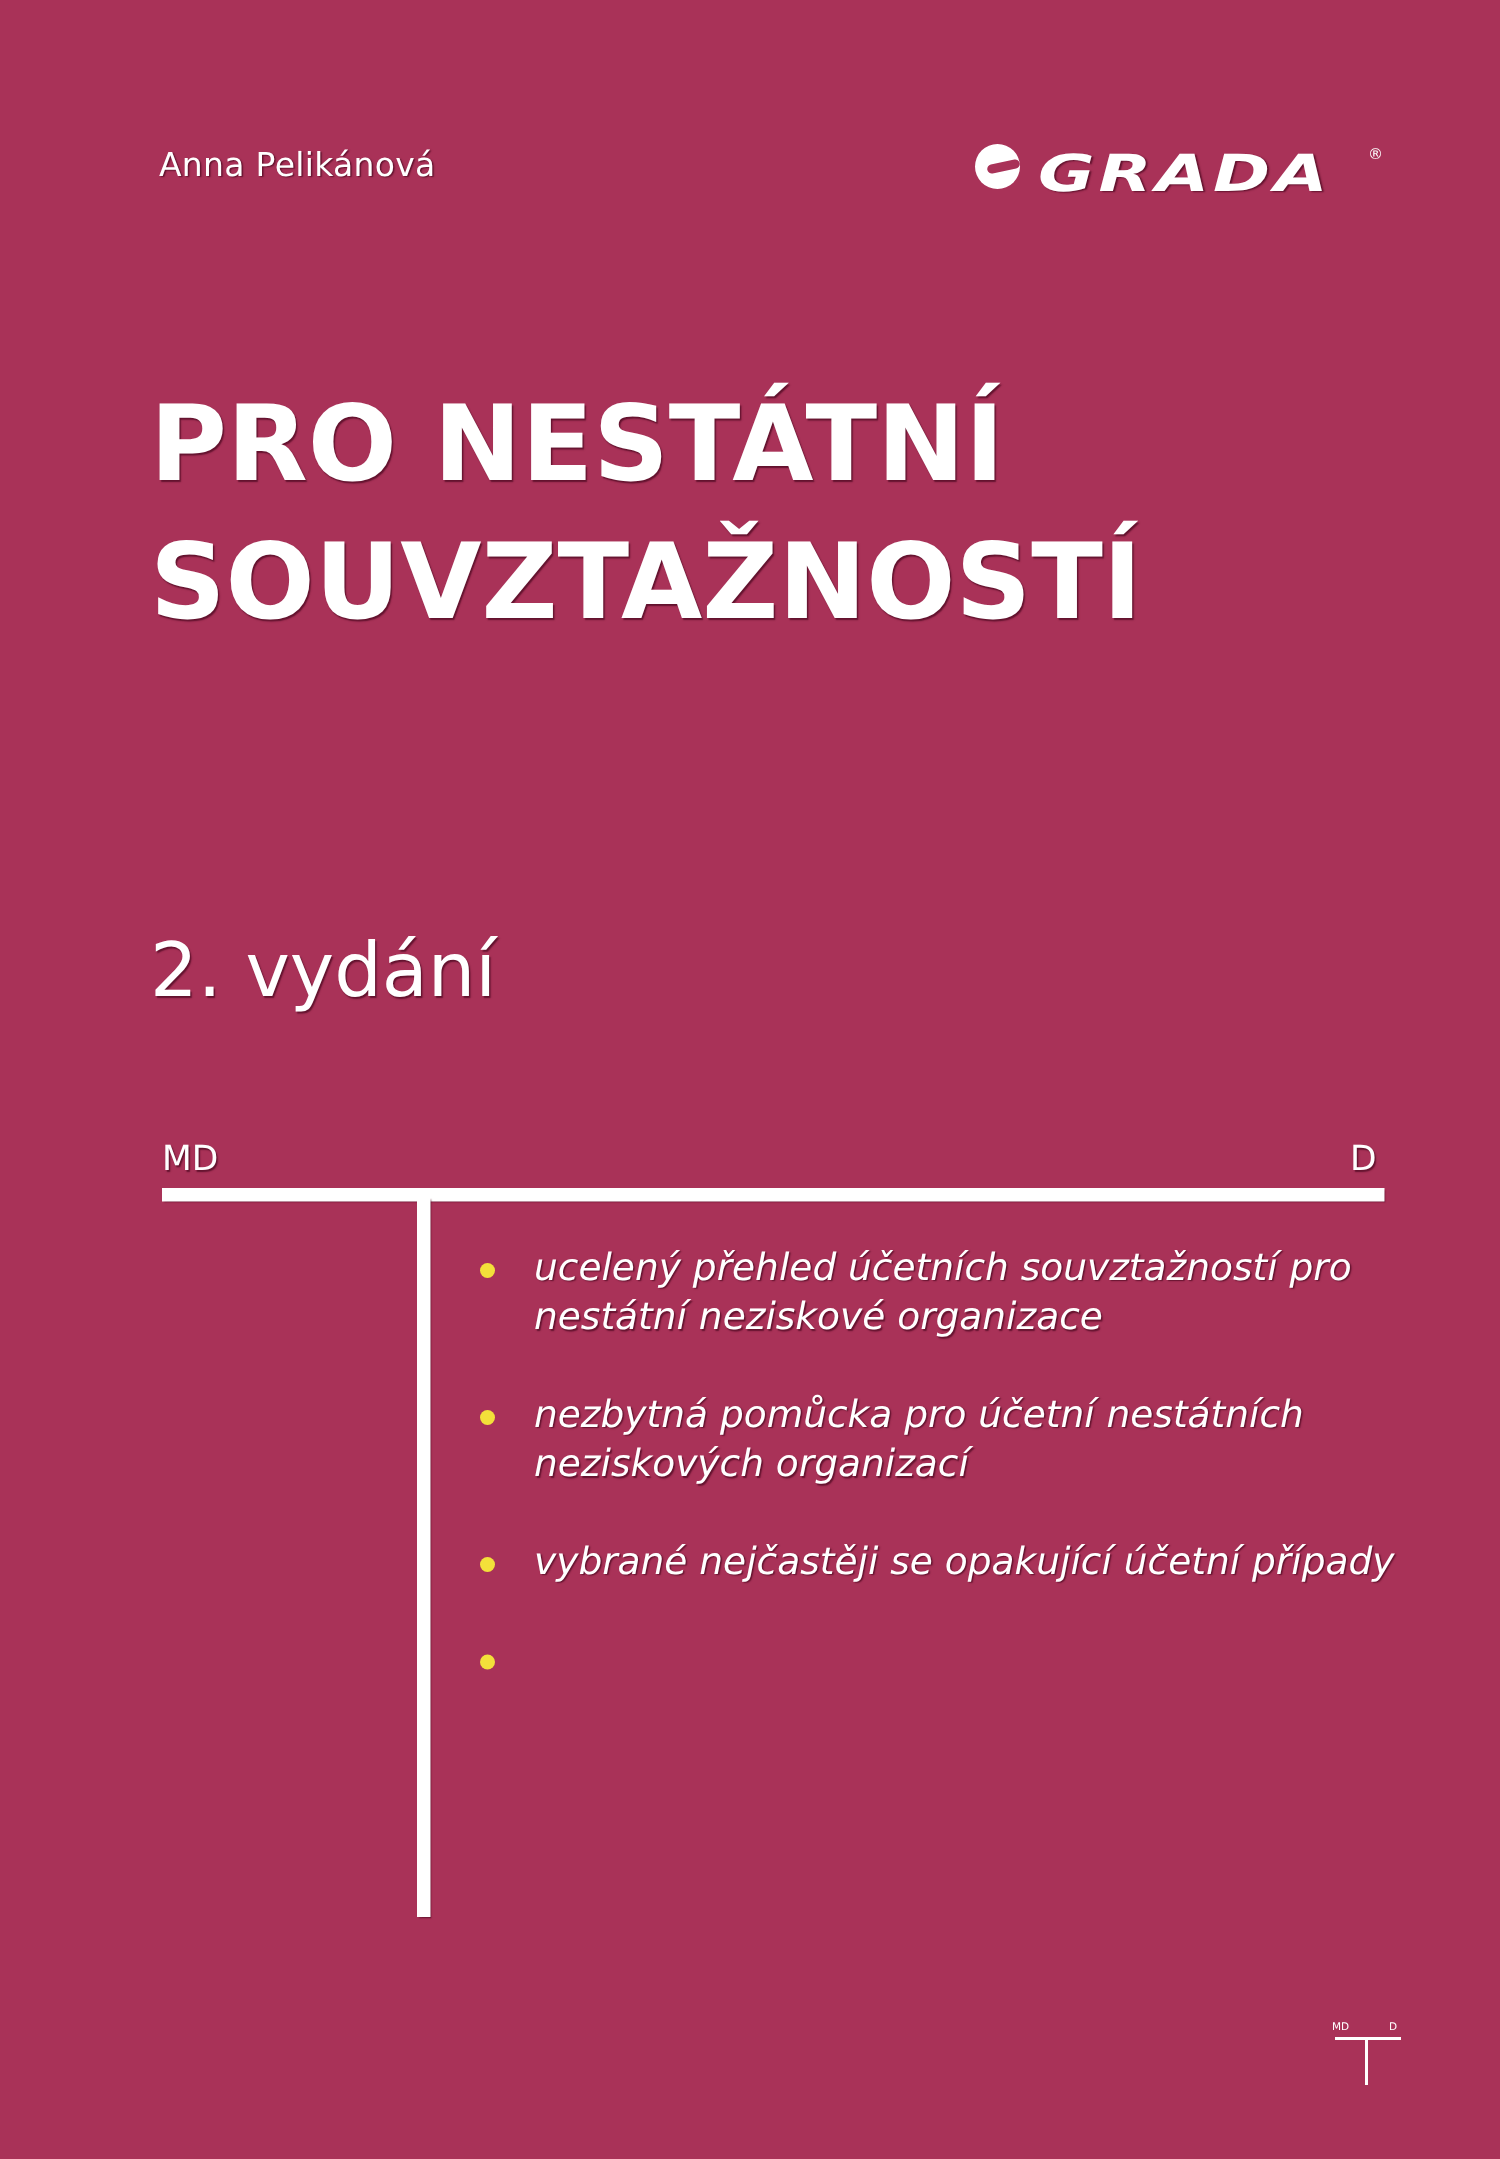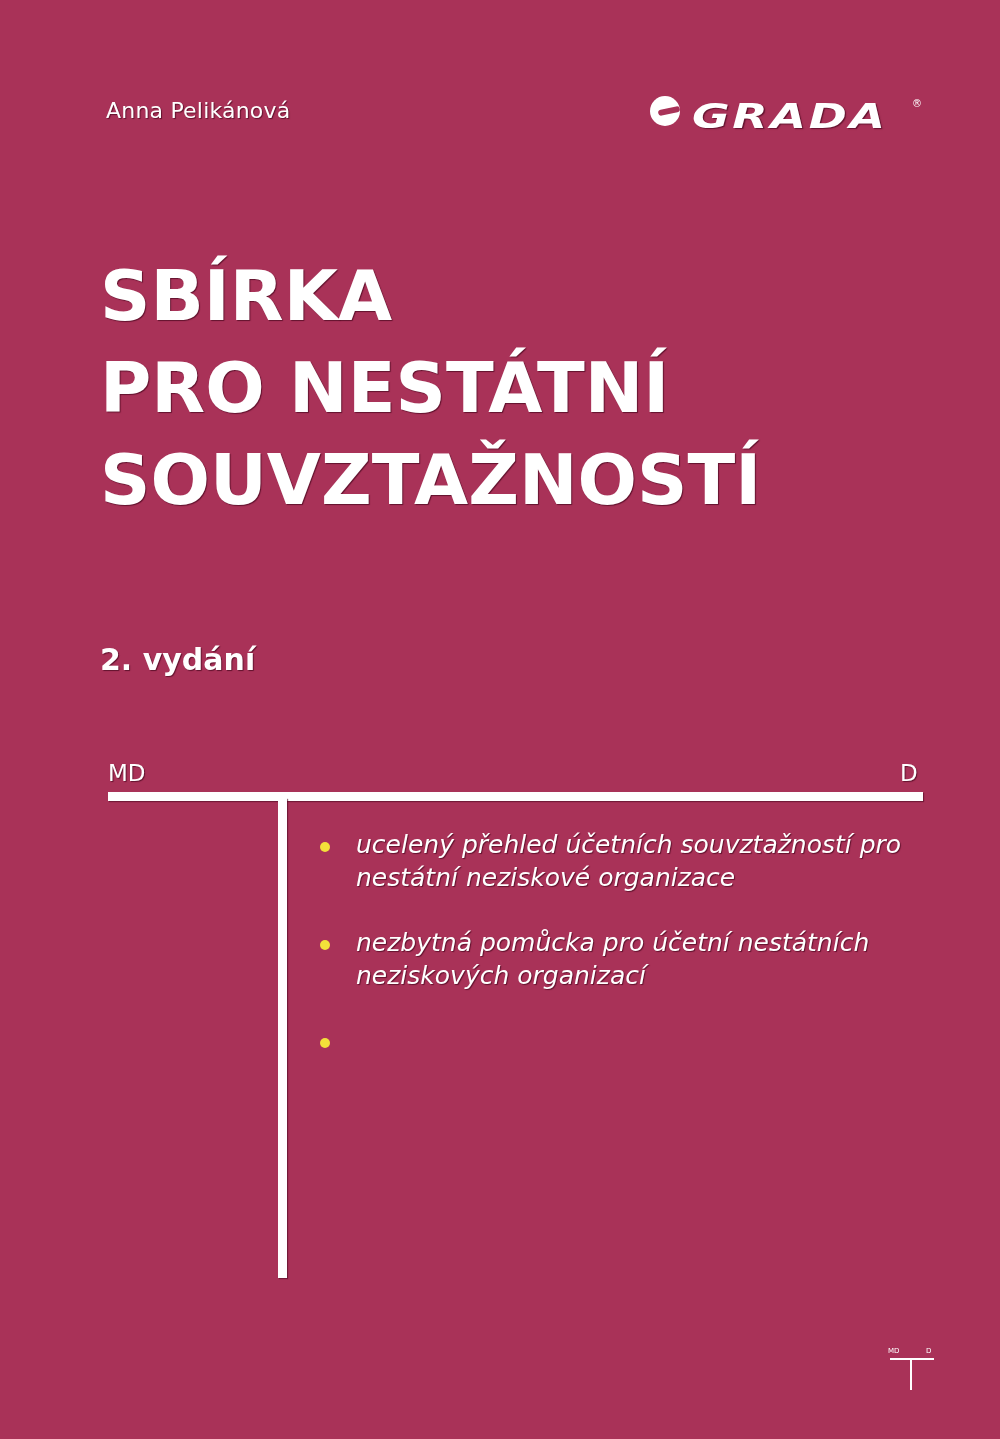--- a/index.html
+++ b/index.html
@@ -33,21 +33,21 @@
     }
     #logo .reg { position: absolute; left: 262px; top: 2px; font-size: 10px; }
     #title {
       left: 100px; top: 250px; margin: 0;
       font-family: "DejaVu Sans", sans-serif; font-weight: bold;
       font-size: 70px; line-height: 92px; letter-spacing: 0px;
     }
     #title div { white-space: nowrap; }
     #edition {
       left: 100px; top: 618px;
-      font-weight: bold; font-size: 30px; margin-top: 24px;
+      font-weight: normal; font-size: 50px;
     }
     .label-md { left: 108px; top: 760px; font-size: 23px; }
     .label-d { left: 900px; top: 760px; font-size: 23px; }
     .hline { left: 108px; top: 792px; width: 815px; height: 9px; background: #fff; box-shadow: 1px 1px 1px rgba(80,10,35,0.6); }
     .vline { left: 278px; top: 798px; width: 9px; height: 480px; background: #fff; box-shadow: 1px 1px 1px rgba(80,10,35,0.6); }
     #bullets { left: 318px; top: 828px; width: 620px; list-style: none; margin: 0; padding: 0; }
     #bullets li {
       position: relative; padding-left: 38px;
       font-style: italic; font-size: 25px; line-height: 33px;
       margin-bottom: 32px;
@@ -67,21 +67,20 @@
 
 <div class="abs shadow" id="author">Anna Pelikánová</div>
 
 <div class="abs" id="logo">
   <span class="mark"></span>
   <span class="word shadow">GRADA</span>
   <span class="reg">®</span>
 </div>
 
 <h1 class="abs shadow" id="title">
-  <div>SBÍRKA</div>
   <div>PRO NESTÁTNÍ</div>
   <div>SOUVZTAŽNOSTÍ</div>
 </h1>
 
 <div class="abs shadow" id="edition">2. vydání</div>
 
 <div class="abs shadow label-md">MD</div>
 <div class="abs shadow label-d">D</div>
 <div class="abs hline"></div>
 <div class="abs vline"></div>
@@ -90,20 +89,24 @@
   <li class="shadow">
     <span class="dot"></span>
     <span>ucelený přehled účetních souvztažností pro nestátní neziskové organizace</span>
   </li>
   <li class="shadow">
     <span class="dot"></span>
     <span>nezbytná pomůcka pro účetní nestátních neziskových organizací</span>
   </li>
   <li class="shadow">
     <span class="dot"></span>
+    <span>vybrané nejčastěji se opakující účetní případy</span>
+  </li>
+  <li class="shadow">
+    <span class="dot"></span>
   </li>
 </ul>
 
 <div class="abs" id="mini">
   <span class="t-md">MD</span>
   <span class="t-d">D</span>
   <span class="t-h"></span>
   <span class="t-v"></span>
 </div>
 

